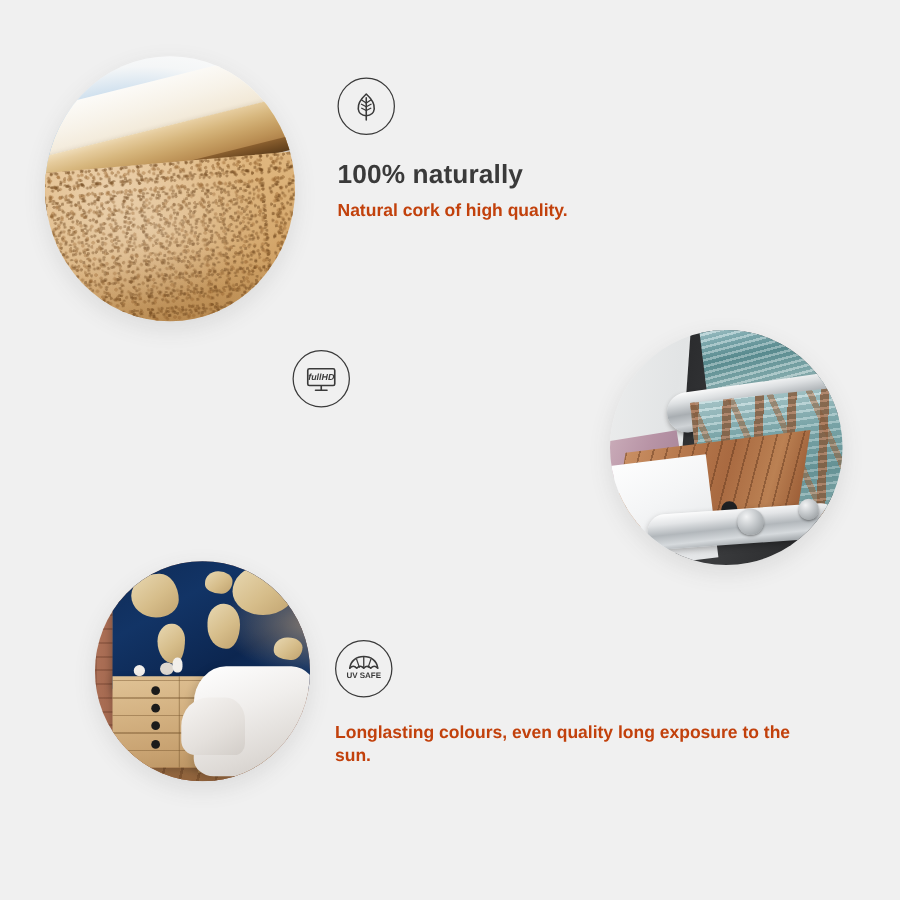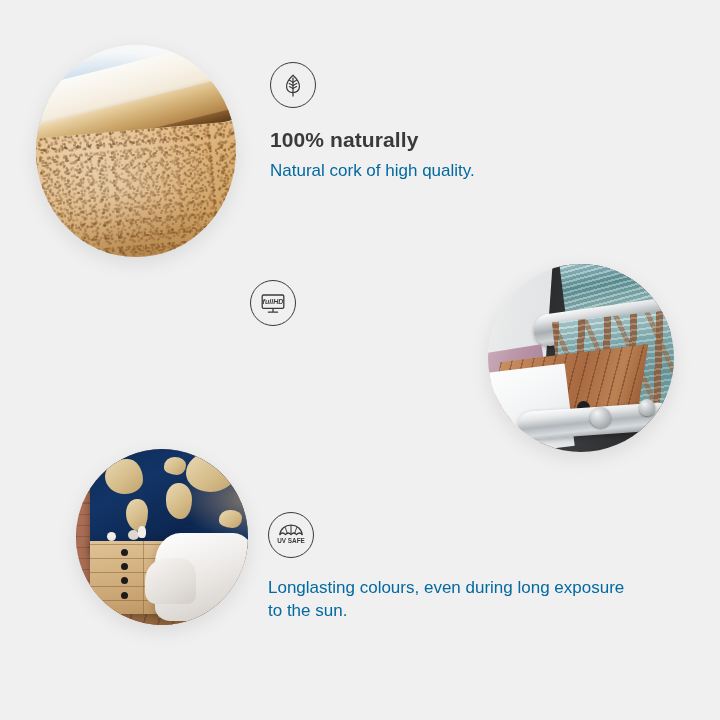--- a/index.html
+++ b/index.html
@@ -261,30 +261,31 @@
     background: transparent;
   }
   .feat-title {
     font-size: 21px;
     font-weight: bold;
     color: #3a3a3a;
     letter-spacing: 0.1px;
     white-space: nowrap;
   }
   .feat-desc {
-    font-size: 17px;
-    color: #0369a1;
+    font-size: 14px;
+    color: #c2410c;
     line-height: 1.38;
+    font-weight: bold;
   }
 
   #feat-natural { left: 270px; top: 62px; text-align: left; }
   #feat-natural .icon-badge { margin-bottom: 20px; }
   #feat-natural .feat-title { margin-bottom: 7px; }
 
-  #feat-fullhd { right: 276px; top: 280px; text-align: left; }
+  #feat-fullhd { right: 292px; top: 280px; text-align: left; }
   #feat-fullhd .icon-badge { margin-left: auto; margin-bottom: 18px; }
   #feat-fullhd .feat-title { margin-bottom: 7px; }
 
   #feat-uv { left: 268px; top: 512px; text-align: left; width: 372px; }
   #feat-uv .icon-badge { margin-bottom: 18px; }
   #feat-uv .feat-title { margin-bottom: 7px; }
 </style>
 </head>
 <body>
 
@@ -384,16 +385,16 @@
     <div class="icon-badge">
       <svg width="32" height="30" viewBox="0 0 32 30" aria-hidden="true">
         <path d="M4.8 14.6 C 5.4 8.6 10.2 5.2 16 5.2 C 21.8 5.2 26.6 8.6 27.2 14.6" fill="none" stroke="#3a3a3a" stroke-width="1.3" stroke-linecap="round"></path>
         <path d="M4.8 14.6 Q 7.6 11.4 10.4 14.6 Q 13.2 11.4 16 14.6 Q 18.8 11.4 21.6 14.6 Q 24.4 11.4 27.2 14.6" fill="none" stroke="#3a3a3a" stroke-width="1.3" stroke-linejoin="round"></path>
         <line x1="16" y1="5.2" x2="16" y2="14.6" stroke="#3a3a3a" stroke-width="1.05"></line>
         <line x1="10.2" y1="7.2" x2="12.6" y2="14.2" stroke="#3a3a3a" stroke-width="0.95"></line>
         <line x1="21.8" y1="7.2" x2="19.4" y2="14.2" stroke="#3a3a3a" stroke-width="0.95"></line>
         <text x="16" y="22.6" text-anchor="middle" font-family="Liberation Sans, sans-serif" font-size="6.4" font-weight="bold" fill="#3a3a3a">UV SAFE</text>
       </svg>
     </div>
-    <div class="feat-desc">Longlasting colours, even during long exposure to the sun.</div>
+    <div class="feat-desc">Longlasting colours, even quality long exposure to the sun.</div>
   </div>
 
 </div>
 
 </body></html>

